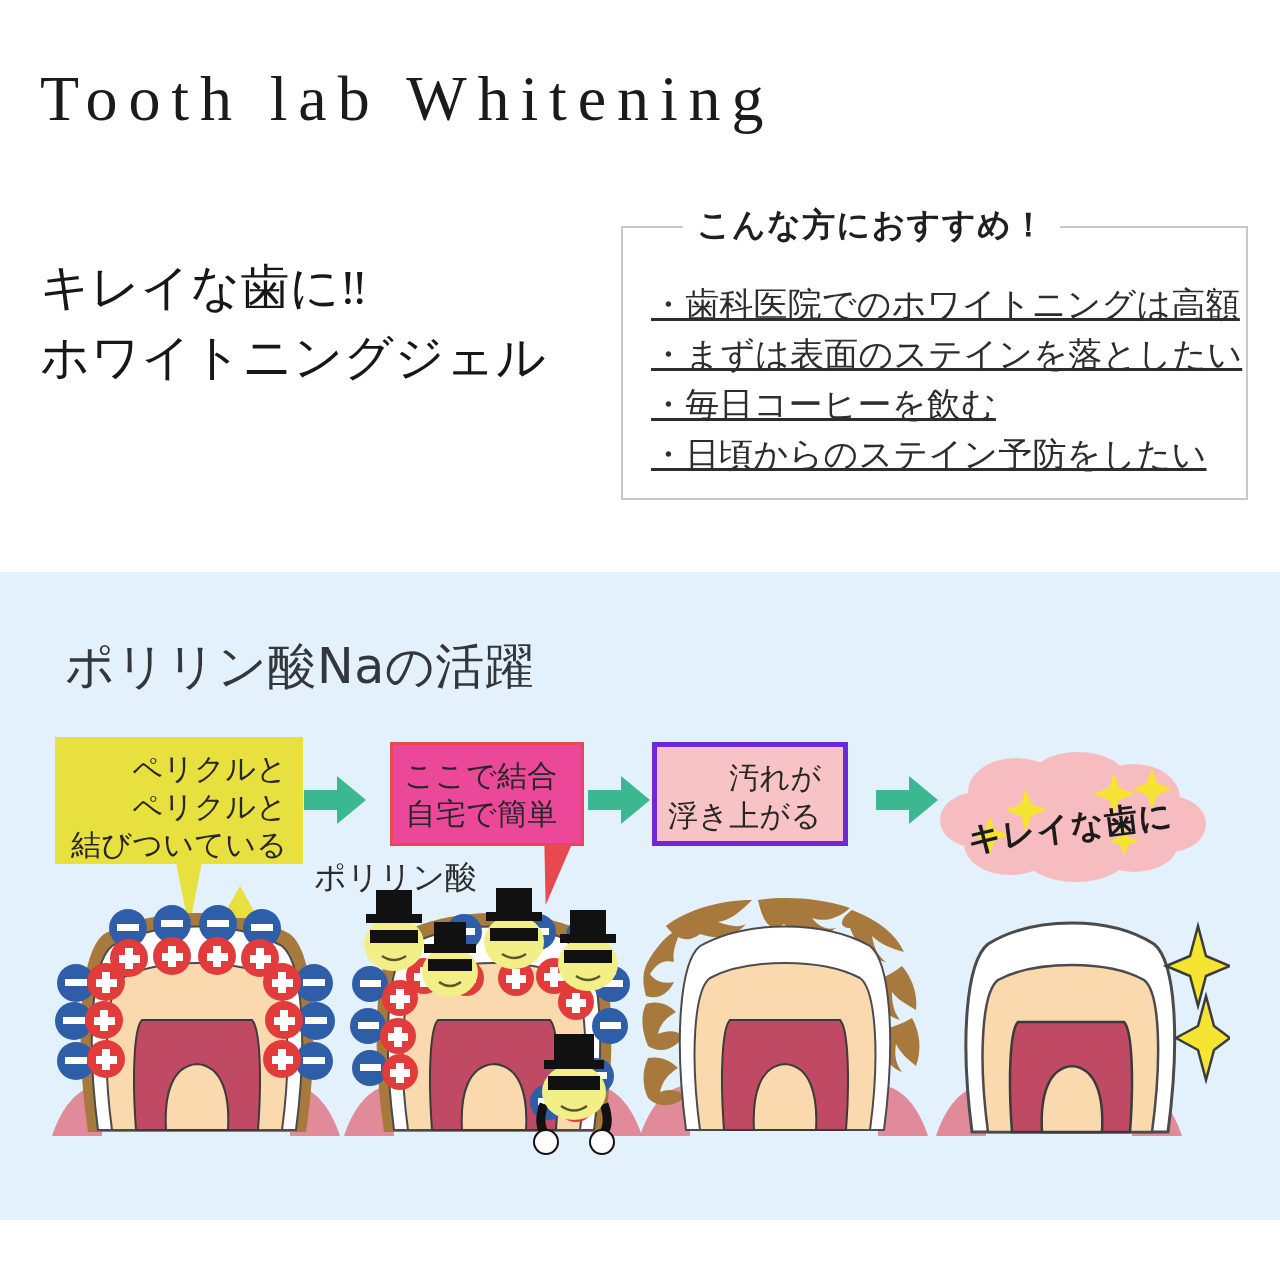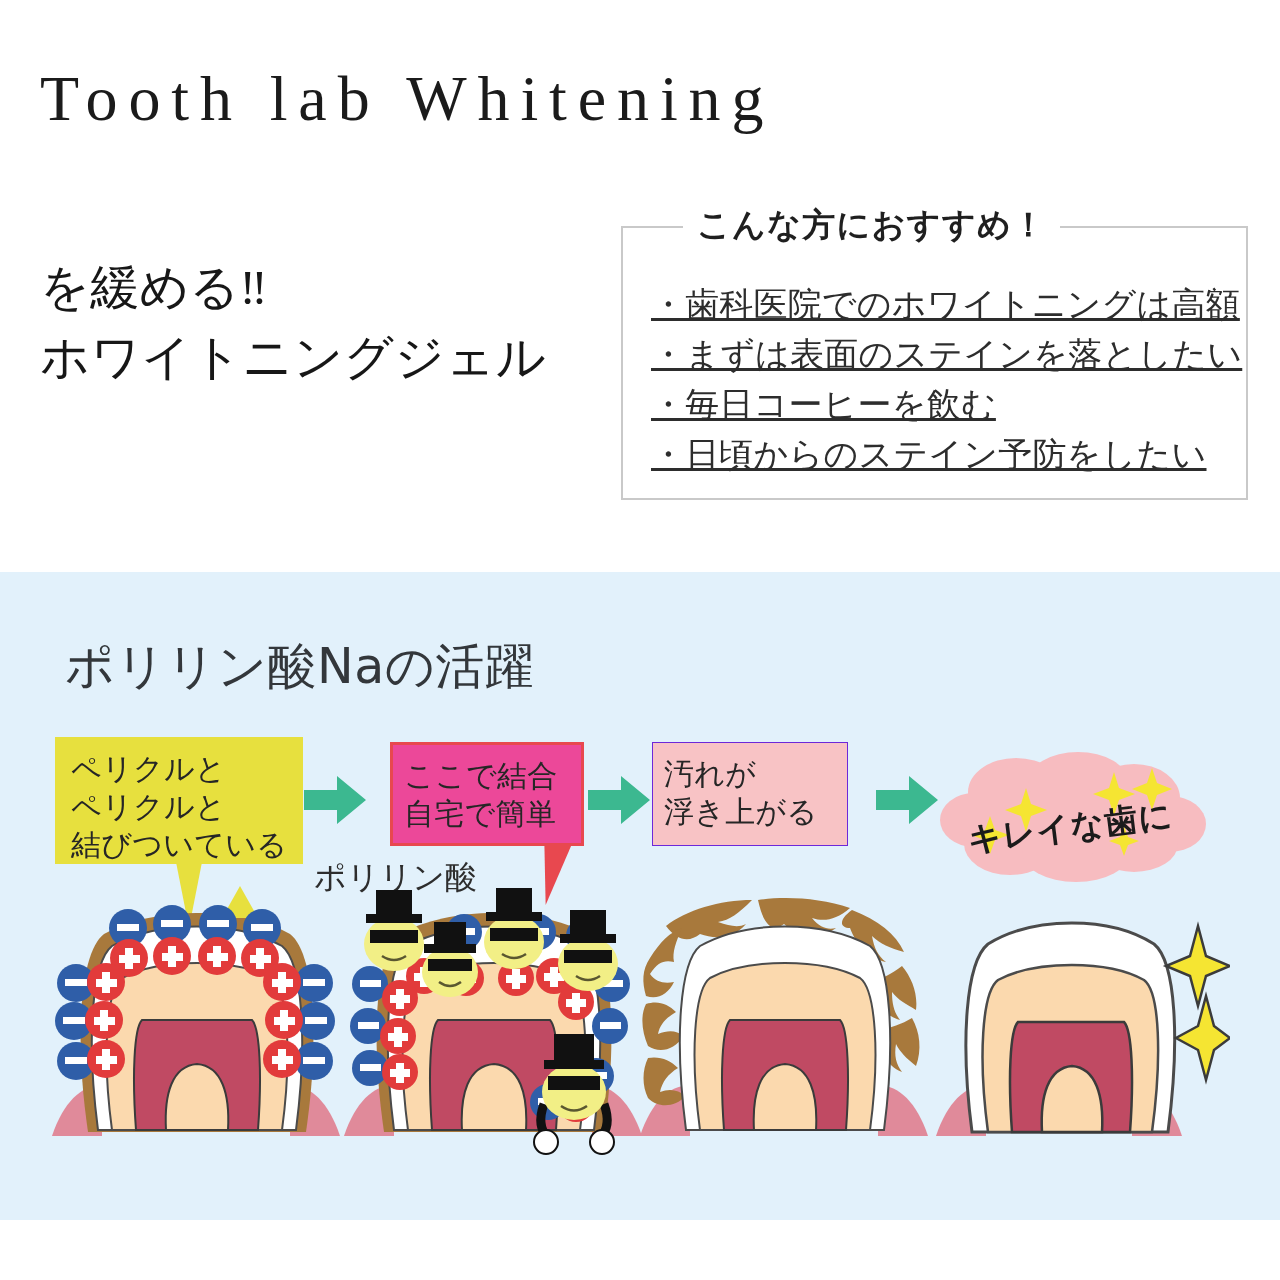--- a/index.html
+++ b/index.html
@@ -55,21 +55,21 @@
     position:absolute;left:65px;top:634px;
     font-size:49px;color:#33373b;letter-spacing:.01em;
     white-space:nowrap;font-weight:400;
     font-family:"DejaVu Sans","Liberation Sans",sans-serif;
   }
 
   
   .cal{position:absolute;box-sizing:border-box;}
   .cal-txt{
     position:absolute;font-size:30px;color:#262626;
-    line-height:1.26;letter-spacing:.01em;white-space:nowrap;
+    line-height:1.26;letter-spacing:.01em;white-space:nowrap;text-align:right;
   }
   .cal-yellow{
     left:55px;top:737px;width:248px;height:127px;
     background:#e7e03e;
   }
   .cal-yellow .cal-txt{left:16px;top:13px;}
   .tail-yellow{
     position:absolute;left:176px;top:862px;width:0;height:0;
     border-left:13px solid transparent;border-right:13px solid transparent;
     border-top:66px solid #e7e03e;
@@ -80,21 +80,21 @@
   }
   .cal-pink1 .cal-txt{left:11px;top:12px;}
   .tail-pink1{
     position:absolute;left:540px;top:843px;width:0;height:0;
     border-left:10px solid transparent;border-right:18px solid transparent;
     border-top:62px solid #e8484f;
     transform:skewX(-8deg);
   }
   .cal-pink2{
     left:652px;top:742px;width:196px;height:104px;
-    background:#f8c3c5;border:1px solid #6d28d9;
+    background:#f8c3c5;border:5px solid #6d28d9;
   }
   .cal-pink2 .cal-txt{left:11px;top:12px;}
 
   
   .arrow{position:absolute;width:62px;height:48px;}
   .arrow svg{display:block;width:100%;height:100%;}
   .a1{left:304px;top:776px;}
   .a2{left:588px;top:776px;}
   .a3{left:876px;top:776px;}
 
@@ -122,21 +122,21 @@
   .t3{left:634px;top:886px;width:300px;height:290px;}
   .t4{left:930px;top:900px;width:300px;height:276px;}
   .tooth svg{display:block;width:100%;height:100%;}
 </style>
 </head>
 <body>
 
 <div class="page-title">Tooth lab Whitening</div>
 
 <div class="lede">
-  <div class="l1">を緩める‼</div>
+  <div class="l1">キレイな歯に‼</div>
   <div class="l2">ホワイトニングジェル</div>
 </div>
 
 <div class="rec-box"></div>
 <div class="rec-title">こんな方におすすめ！</div>
 <div class="rec-list">
   <div class="li">・歯科医院でのホワイトニングは高額</div>
   <div class="li">・まずは表面のステインを落としたい</div>
   <div class="li">・毎日コーヒーを飲む</div>
   <div class="li">・日頃からのステイン予防をしたい</div>

